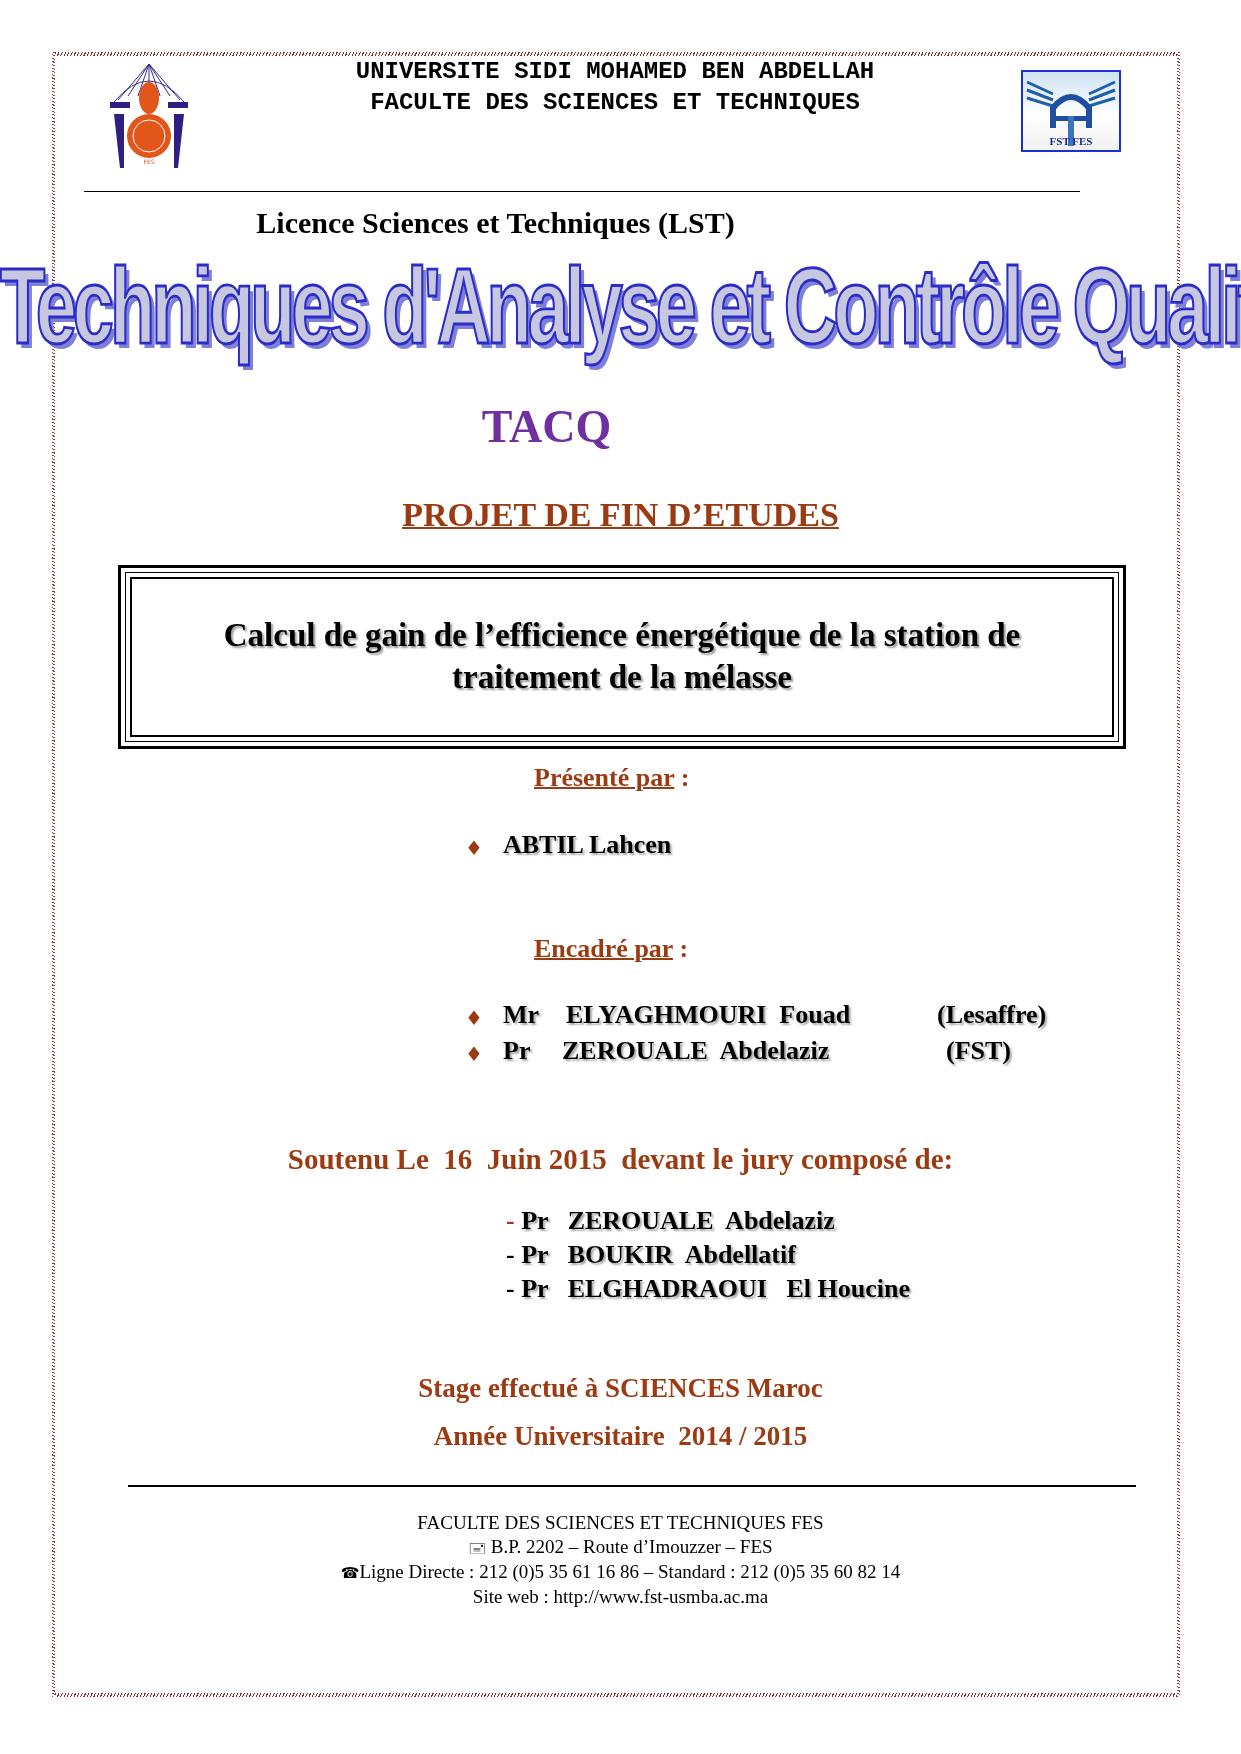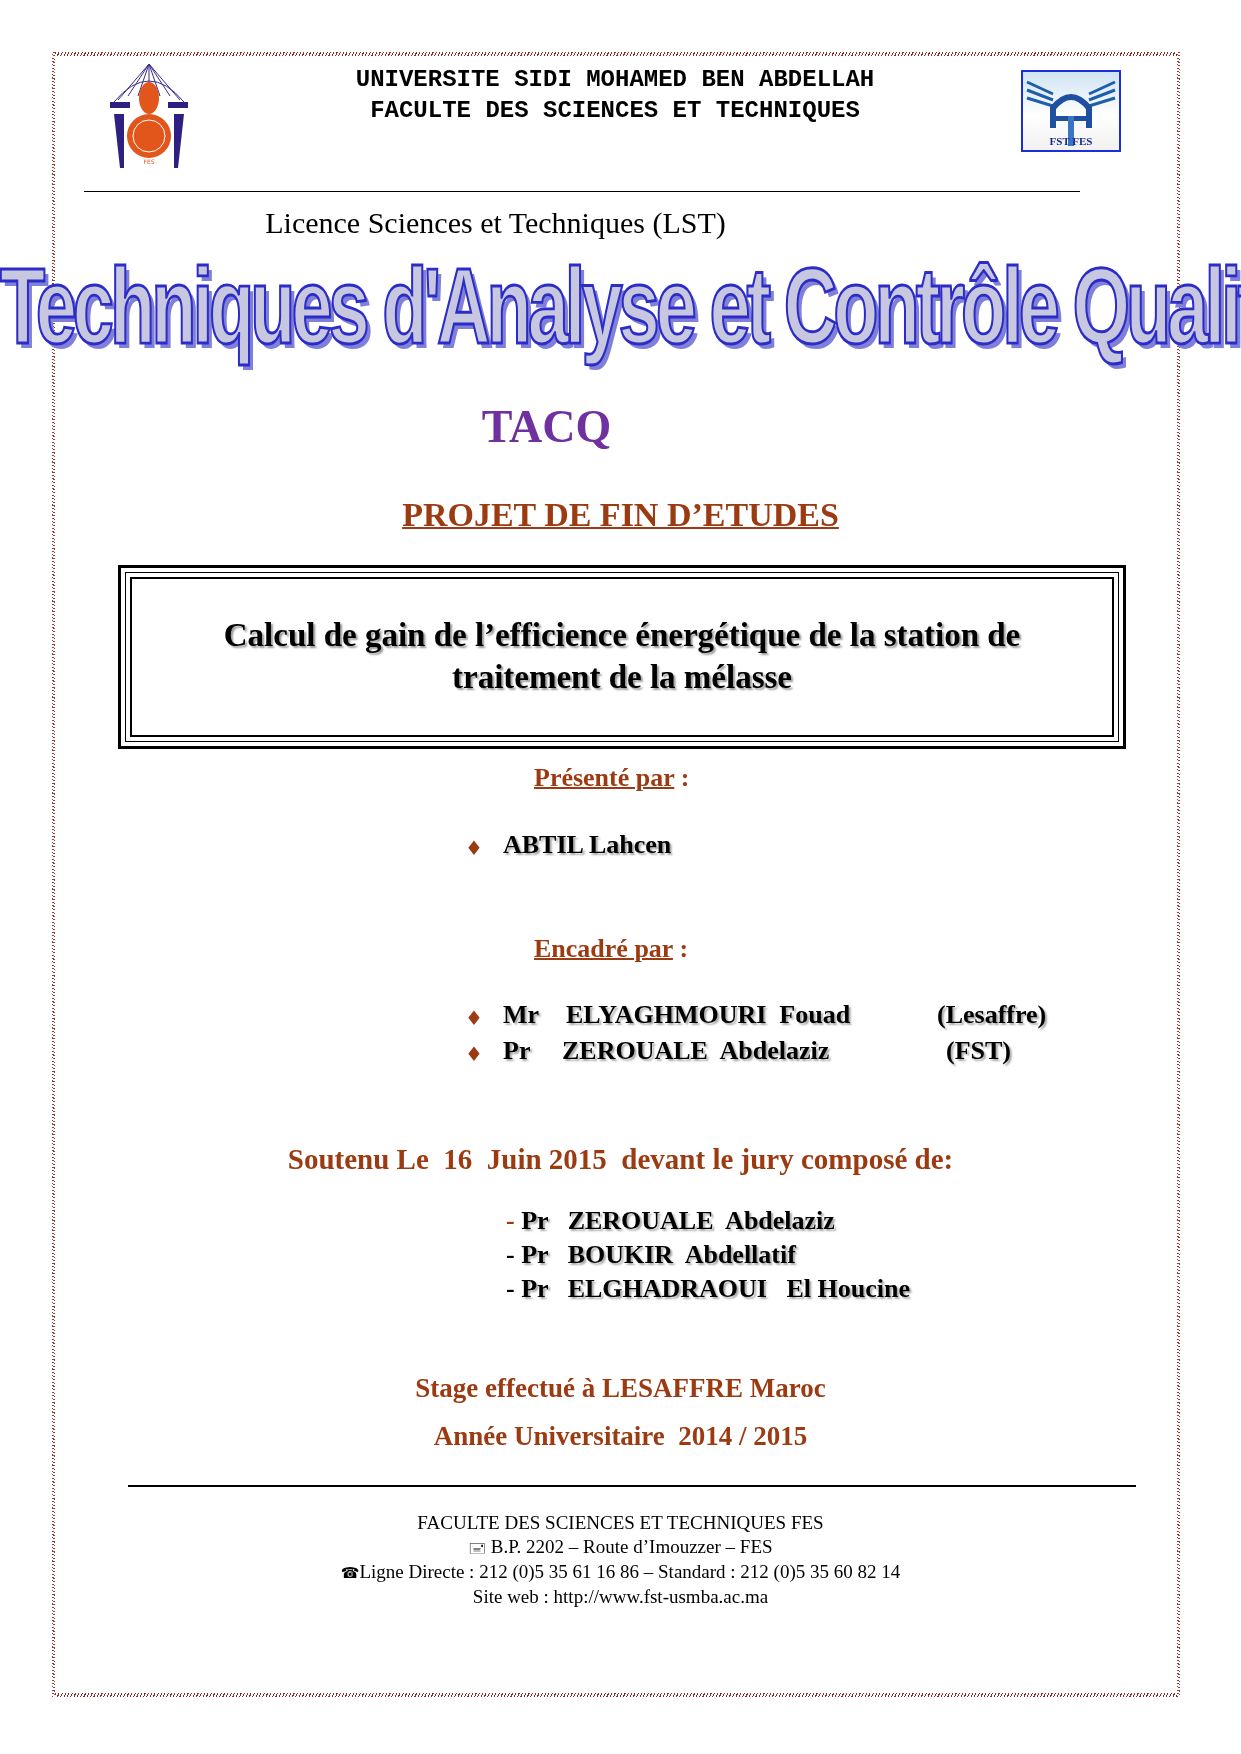--- a/index.html
+++ b/index.html
@@ -10,24 +10,24 @@
     background: repeating-linear-gradient(115deg, #8a2c2c 0 1px, #ffffff 1px 3px); }
   .frame .edge-v { position: absolute; top: 0; bottom: 0; width: 3px;
     background: repeating-linear-gradient(25deg, #9a3a3a 0 1px, #ffffff 1px 3px); }
   .frame .top { top: 0; } .frame .bottom { bottom: 0; }
   .frame .left { left: 0; } .frame .right { right: 0; }
 
   .logo-left { position: absolute; left: 108px; top: 58px; width: 82px; height: 112px; }
   .logo-right { position: absolute; left: 1021px; top: 70px; width: 100px; height: 82px; border: 2px solid #1c2fd6; box-sizing: border-box; background: linear-gradient(180deg, #cfe3f3 0%, #ffffff 55%, #f1f1f1 100%); overflow: hidden; }
   .logo-right .fst-label { position: absolute; bottom: 3px; left: 0; right: 0; text-align: center; font-family: "Liberation Serif", serif; font-weight: bold; font-size: 11px; color: #1a2a8c; }
 
-  .uni-header { position: absolute; left: 200px; top: 64px; width: 830px; text-align: center; font-family: "Liberation Mono", monospace; font-weight: bold; font-size: 24px; line-height: 31px; }
+  .uni-header { position: absolute; left: 200px; top: 56px; width: 830px; text-align: center; font-family: "Liberation Mono", monospace; font-weight: bold; font-size: 24px; line-height: 31px; }
   .header-rule { position: absolute; left: 84px; top: 191px; width: 996px; height: 1px; background: #000; }
 
-  .licence { position: absolute; left: 0; width: 991px; top: 206px; text-align: center; font-size: 30px; font-weight: normal; }
+  .licence { position: absolute; left: 0; width: 991px; top: 206px; text-align: center; font-size: 30px; font-weight: bold; }
   .big-title { position: absolute; left: 0; width: 1241px; top: 244px; text-align: center; font-family: "Liberation Sans", sans-serif; font-weight: bold; font-size: 74px; letter-spacing: -4px; color: #c7c7e0; -webkit-text-stroke: 2px #2c2cc8; transform: scaleY(1.45); transform-origin: top center; text-shadow: 4px 4px 0 #8080d8; white-space: nowrap; }
   .tacq { position: absolute; left: 0; width: 1093px; top: 400px; text-align: center; font-size: 46px; font-weight: bold; color: #7030a0; }
   .pfe { position: absolute; left: 0; width: 1241px; top: 496px; text-align: center; font-size: 34px; font-weight: bold; color: #9c3b12; }
   .pfe span { text-decoration: underline; text-decoration-thickness: 2px; }
 
   .title-box { position: absolute; left: 118px; top: 565px; width: 1008px; height: 184px; box-sizing: border-box; border: 3px solid #000; }
   .title-box::before { content: ""; position: absolute; inset: 4px; border: 1px solid #000; }
   .title-box::after { content: ""; position: absolute; inset: 9px; border: 2px solid #000; }
   .title-box .title-text { position: absolute; left: 20px; right: 20px; top: 46px; text-align: center; font-size: 33px; line-height: 42px; font-weight: bold; text-shadow: 2px 2px 2px #9a9a9a; z-index: 2; }
 
@@ -135,21 +135,21 @@
 <div class="person" style="left:503px; top:1036px;">Pr</div>
 <div class="person" style="left:562px; top:1036px;">ZEROUALE  Abdelaziz</div>
 <div class="person" style="left:946px; top:1036px;">(FST)</div>
 
 <div class="soutenu">Soutenu Le  16  Juin 2015  devant le jury composé de:</div>
 
 <div class="jury" style="top:1206px;"><span class="dash first">- </span><span>Pr</span><span>   </span><span>ZEROUALE  Abdelaziz</span></div>
 <div class="jury" style="top:1240px;"><span class="dash">- </span><span>Pr</span><span>   </span><span>BOUKIR  Abdellatif</span></div>
 <div class="jury" style="top:1274px;"><span class="dash">- </span><span>Pr</span><span>   </span><span>ELGHADRAOUI   El Houcine</span></div>
 
-<div class="stage">Stage effectué à LESAFFRE Maroc</div>
+<div class="stage">Stage effectué à SCIENCES Maroc</div>
 <div class="annee">Année Universitaire  2014 / 2015</div>
 
 <div class="footer-rule"></div>
 
 <div class="footer">
   <div>FACULTE DES SCIENCES ET TECHNIQUES FES</div>
   <div><span class="ico">🖃</span> <span>B.P. 2202 – Route d’Imouzzer – FES</span></div>
   <div><span class="ico">☎</span><span>Ligne Directe : 212 (0)5 35 61 16 86 – Standard : 212 (0)5 35 60 82 14</span></div>
   <div>Site web : http://www.fst-usmba.ac.ma</div>
 </div>

